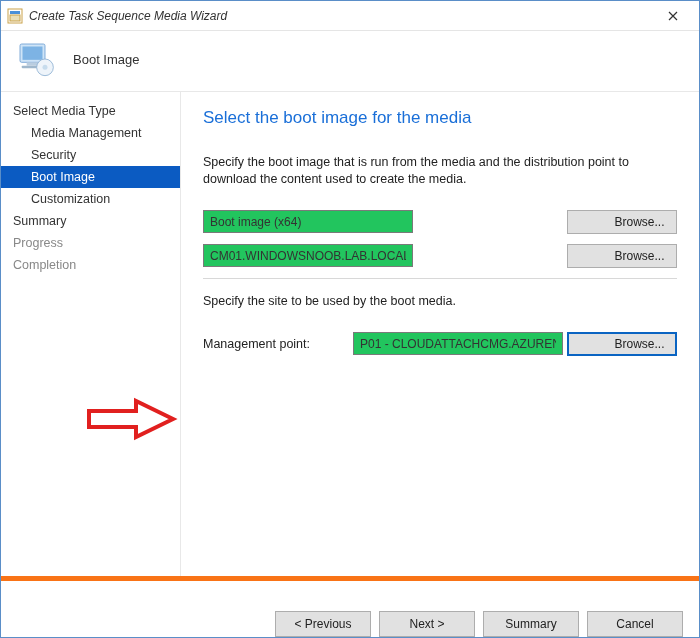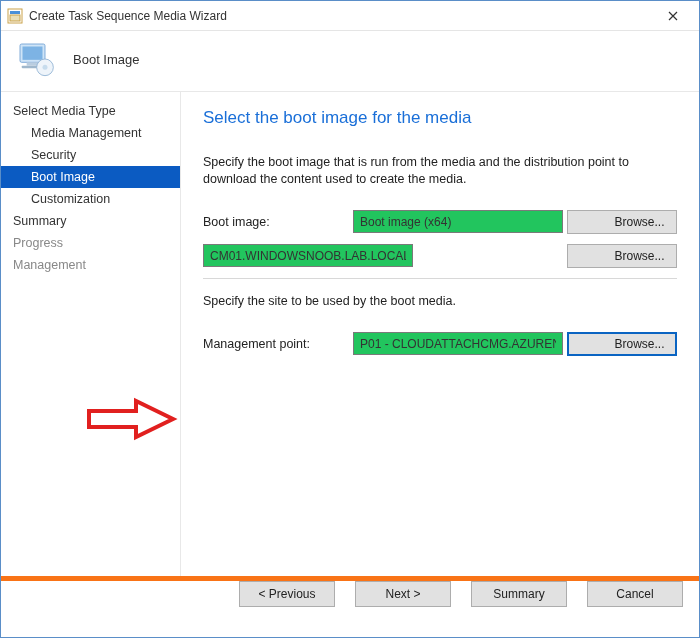--- a/index.html
+++ b/index.html
@@ -7,21 +7,21 @@
   .window {
     width: 700px; height: 638px;
     border: 1px solid #5a8ec8;
     display: flex; flex-direction: column;
     background: #fff;
     position: relative;
   }
   .titlebar {
     height: 30px; display: flex; align-items: center;
     padding: 0 6px; border-bottom: 1px solid #e5e5e5;
-    font-size: 12px; color: #333;
+    font-size: 12px; color: #333; font-style: italic;
   }
   .titlebar .ticon { width: 16px; height: 16px; margin-right: 6px; }
   .titlebar .spacer { flex: 1; }
   .titlebar .close { width: 40px; height: 28px; display:flex; align-items:center; justify-content:center; cursor:pointer; font-size:14px; color:#333; }
 
   .header {
     height: 60px; display:flex; align-items:center;
     padding: 6px 14px 10px 14px;
   }
   .header .bigicon { width: 40px; height: 40px; margin-right: 18px; }
@@ -63,22 +63,22 @@
     width: 110px; height: 24px; border:1px solid #adadad;
     background:#e1e1e1; font-size:12px; color:#222; cursor:pointer;padding-left:41px;
   }
   .row button.browse.focus {
     border:2px solid #0a64c2; background:#e1e1e1;
   }
   .hr { border:none; border-top:1px solid #d8d8d8; margin: 10px 0 14px 0; }
   .section2 { margin-top: 4px; }
 
   .footer {
-    height: 56px; display:flex; align-items:flex-start; justify-content:flex-end;
-    padding: 0 16px; gap: 20px;
+    height: 56px; display:flex; align-items:flex-end; justify-content:flex-end;
+    padding: 0 16px; gap: 8px;
   }
   .footer button {
     min-width: 96px; height: 26px; border:1px solid #adadad;
     background:#e1e1e1; font-size:12px; color:#222; cursor:pointer;
   }
 
   
   .arrow {
     position:absolute; left: 80px; top: 303px; pointer-events:none;
   }
@@ -122,30 +122,29 @@
   <div class="body">
 
     <div class="sidebar">
       <div class="grp"><span>Select Media Type</span></div>
       <div class="item"><span>Media Management</span></div>
       <div class="item"><span>Security</span></div>
       <div class="item sel"><span>Boot Image</span></div>
       <div class="item"><span>Customization</span></div>
       <div class="grp"><span>Summary</span></div>
       <div class="grp dim"><span>Progress</span></div>
-      <div class="grp dim"><span>Management</span></div>
+      <div class="grp dim"><span>Completion</span></div>
     </div>
 
     <div class="content">
       <h1>Select the boot image for the media</h1>
 
       <div class="desc">Specify the boot image that is run from the media and the distribution point to download the content used to create the media.</div>
 
       <div class="row">
-        <span class="lbl">Boot image:</span>
         <input class="val" type="text" readonly="" value="Boot image (x64)" style="">
         <span class="gap"></span>
         <button class="browse">Browse...</button>
       </div>
 
       <div class="row">
         <input class="val" type="text" readonly="" value="CM01.WINDOWSNOOB.LAB.LOCAL" style="">
         <span class="gap"></span>
         <button class="browse">Browse...</button>
       </div>

